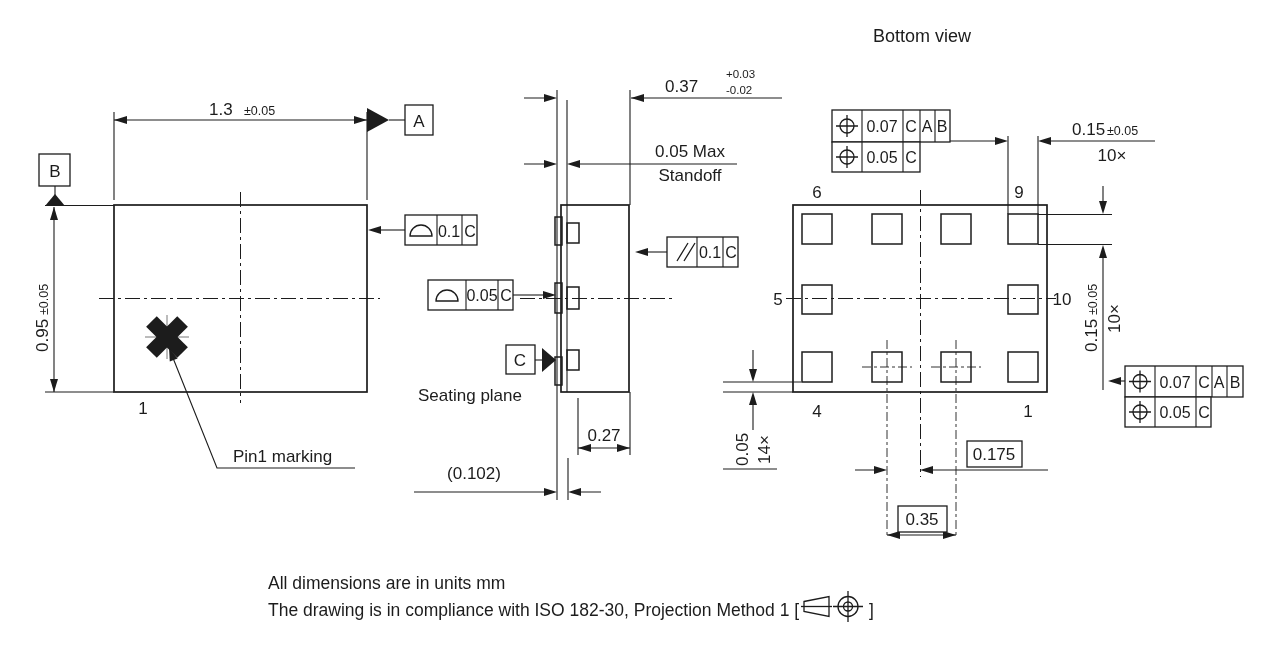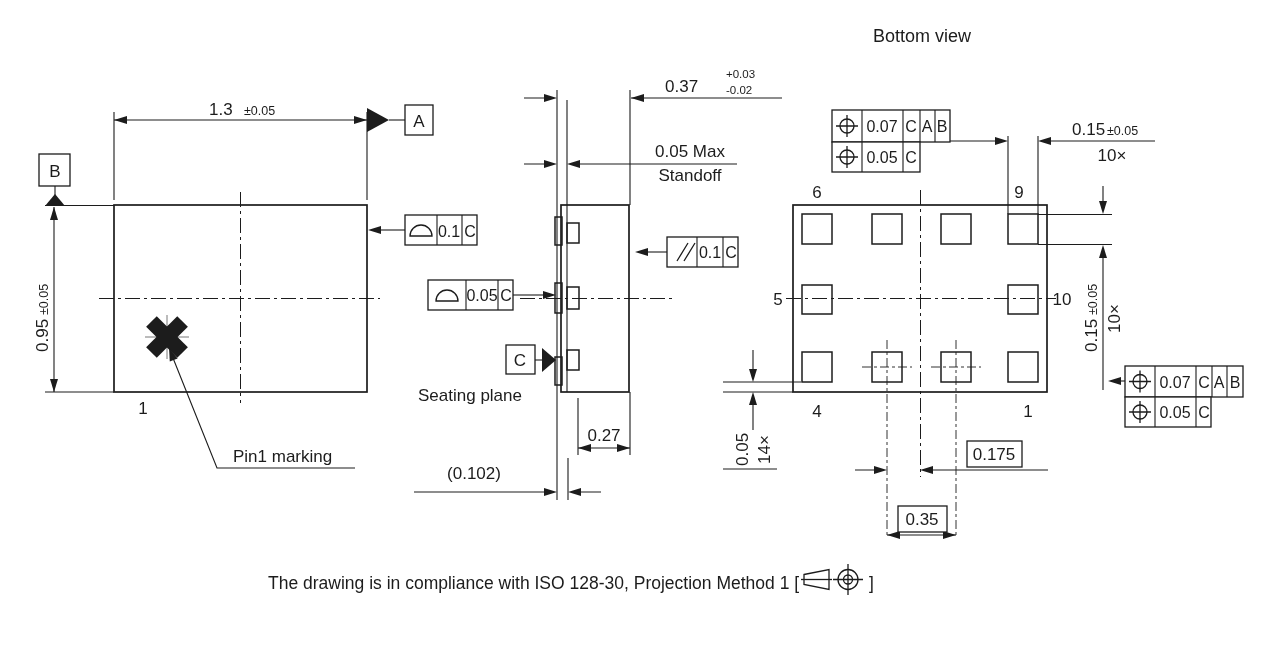--- a/index.html
+++ b/index.html
@@ -284,21 +284,22 @@
       <polygon class="arr" points="887,535 900,531 900,539"></polygon>
       <polygon class="arr" points="956,535 943,531 943,539"></polygon>
       <rect class="frame" x="898" y="506" width="49" height="26"></rect>
       <text class="s17 mid" x="922" y="525">0.35</text>
     </g>
   </g>
 </svg>
 
   
   <div class="notes">
-    <div><span>The drawing is in compliance with ISO 128-30, Projection Method 1 [</span><svg class="proj" width="66" height="34" viewBox="0 0 66 34">
+    <div>All dimensions are in units mm</div>
+    <div><span>The drawing is in compliance with ISO 182-30, Projection Method 1 [</span><svg class="proj" width="66" height="34" viewBox="0 0 66 34">
           <g stroke="#1c1c1c" stroke-width="1.3" fill="none">
             <path d="M0 16.5 H31"></path>
             <polygon points="3,11.5 28,6.5 28,26.5 3,21.5"></polygon>
             <circle cx="47" cy="16.5" r="10"></circle>
             <circle cx="47" cy="16.5" r="4.5"></circle>
             <path d="M32 16.5 H62 M47 1 V32"></path>
           </g>
         </svg><span>]</span></div>
   </div>
 </div>

